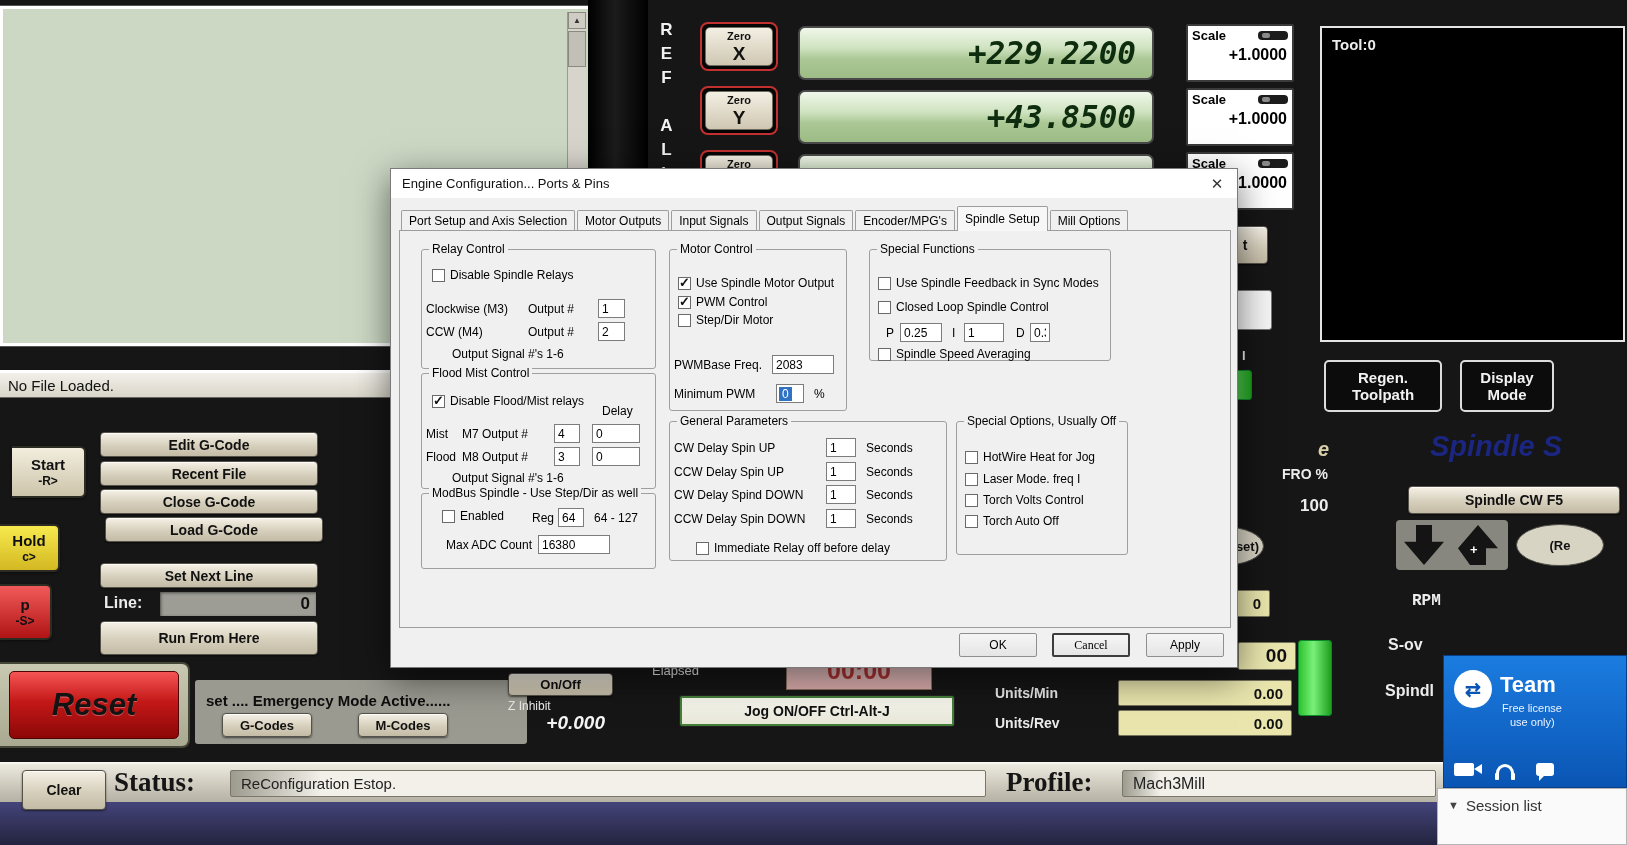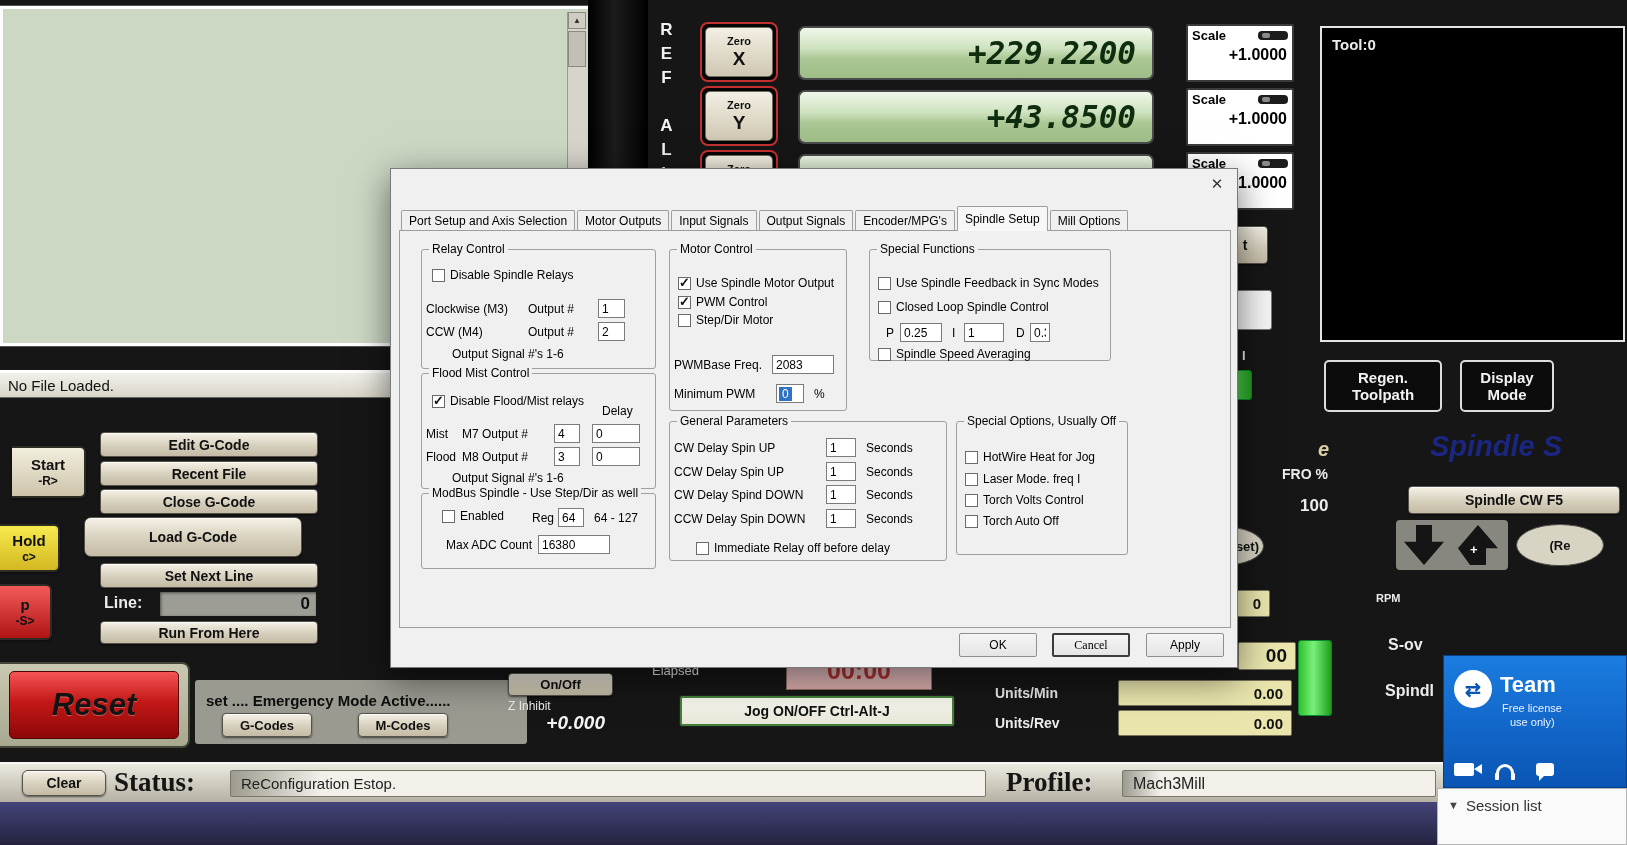--- a/index.html
+++ b/index.html
@@ -6,21 +6,21 @@
   body { background:#333; font-family:"Liberation Sans", sans-serif; }
   .screen { position:relative; width:1627px; height:845px; background:#161616; overflow:hidden; font-family:"Liberation Sans", sans-serif; }
   .abs { position:absolute; }
 
   
   .gcode-panel { position:absolute; left:0; top:6px; width:592px; height:340px; background:#ccd8c4; border:3px solid #fff; box-shadow:0 0 0 1px #555; }
   .sb-track { position:absolute; right:3px; top:3px; bottom:3px; width:19px; background:#d7d4cc; border-left:1px solid #999; }
   .sb-btn { position:absolute; left:0; width:18px; height:17px; background:#cfccc4; border:1px solid #8a8a82; font-size:8px; color:#333; display:flex; align-items:center; justify-content:center; }
   .sb-thumb { position:absolute; left:0; top:19px; width:18px; height:36px; background:#c2bfb6; border:1px solid #8a8a82; }
   .refall { position:absolute; left:648px; top:20px; width:28px; height:195px; writing-mode:vertical-rl; text-orientation:upright; letter-spacing:5px; font-weight:bold; font-size:17px; color:#f2f2f2; }
-  .zframe { position:absolute; left:700px; width:78px; height:60px; background:#050505; border:2px solid #c23030; border-radius:8px; padding:3px; }
+  .zframe { position:absolute; left:700px; width:78px; height:49px; background:#050505; border:2px solid #c23030; border-radius:8px; padding:3px; }
   .zinner { width:100%; height:100%; background:linear-gradient(#f3efe3,#cfc7b2); border:1px solid #6f6c60; border-radius:5px; display:flex; flex-direction:column; align-items:center; justify-content:center; line-height:1; color:#111; }
   .zsmall { font-size:11px; font-weight:bold; }
   .zbig { font-size:19px; font-weight:bold; margin-top:2px; }
   .dro { position:absolute; left:798px; width:356px; height:54px; display:flex; align-items:center; justify-content:flex-end; padding-right:16px; background:linear-gradient(180deg,#f0f7ea,#cfe3c0 40%,#abc795 62%,#9dbd86); border:2px solid #4a4a4a; border-radius:7px; font-family:"DejaVu Sans Mono", monospace; font-style:italic; font-weight:bold; font-size:31px; color:#0e2d0e; }
   .scalebox { position:absolute; left:1186px; width:108px; height:58px; background:#fff; border:2px solid #3a3a3a; border-radius:2px; }
   .shead { display:flex; align-items:center; justify-content:space-between; padding:2px 4px 0 4px; font-size:13px; font-weight:bold; color:#000; }
   .slider { width:30px; height:9px; background:#1c1c1c; border-radius:4px; position:relative; }
   .slider::after { content:""; position:absolute; left:4px; top:2px; width:8px; height:5px; background:#8a8a8a; border-radius:2px; }
   .sval { text-align:right; font-weight:bold; font-size:16px; padding:3px 5px 0 0; color:#000; }
   .toolwin { position:absolute; left:1320px; top:26px; width:305px; height:316px; background:#000; border:2px solid #e4e4e4; }
@@ -174,31 +174,31 @@
 
   <div class="mbtn" style="left:100px;top:432px;width:218px;height:25px;">
       <span>Edit G-Code</span>
     </div>
   <div class="mbtn" style="left:100px;top:461px;width:218px;height:25px;">
       <span>Recent File</span>
     </div>
   <div class="mbtn" style="left:100px;top:489px;width:218px;height:25px;">
       <span>Close G-Code</span>
     </div>
-  <div class="mbtn" style="left:84px;top:517px;width:218px;height:40px;border-radius:7px;">
+  <div class="mbtn" style="left:105px;top:517px;width:218px;height:25px;">
       <span>Load G-Code</span>
     </div>
   <div class="mbtn" style="left:100px;top:563px;width:218px;height:25px;">
       <span>Set Next Line</span>
     </div>
   <span class="wlbl" style="left:104px;top:594px;font-size:16px;">Line:</span>
   <div class="linefield">
       <span>0</span>
     </div>
-  <div class="mbtn" style="left:100px;top:621px;width:218px;height:23px;">
+  <div class="mbtn" style="left:100px;top:621px;width:218px;height:34px;">
       <span>Run From Here</span>
     </div>
 
   <div class="cutbtn cut-start" style="top:446px;width:74px;height:52px;">
     <span style="font-size:15px;">Start</span>
     <span style="font-size:12px;">-R&gt;</span>
   </div>
   <div class="cutbtn cut-hold" style="top:524px;width:60px;height:48px;">
     <span style="font-size:15px;">Hold</span>
     <span style="font-size:12px;">c&gt;</span>
@@ -267,40 +267,43 @@
       <span>Spindle CW F5</span>
     </div>
   <div class="arrowbox">
     <div class="arr arr-down"></div>
     <div class="arr arr-up"></div>
     <span class="abs" style="left:74px;top:22px;color:#fff;font-weight:bold;font-size:13px;z-index:2;">+</span>
   </div>
   <div class="oval" style="left:1516px;top:524px;width:88px;height:42px;">
       <span>(Re</span>
     </div>
-  <span class="wlbl" style="left:1376px;top:592px;font-size:11px;">RPM</span>
+  <span class="wlbl" style="left:1412px;top:592px;font-size:16px;font-family:Liberation Mono, monospace;">RPM</span>
   <span class="wlbl" style="left:1388px;top:636px;font-size:16px;">S-ov</span>
   <span class="wlbl" style="left:1385px;top:682px;font-size:16px;">Spindl</span>
 
   <div class="statusbar">
-    <div class="mbtn" style="left:22px;top:6px;width:84px;height:26px;border-radius:6px;">
+    <div class="mbtn" style="left:22px;top:6px;width:84px;height:40px;">
         <span>Clear</span>
       </div>
     <span class="bigserif" style="left:114px;top:3px;">Status:</span>
     <div class="statusfield" style="left:230px;top:6px;width:756px;height:27px;">
         <span>ReConfiguration Estop.</span>
       </div>
     <span class="bigserif" style="left:1006px;top:3px;">Profile:</span>
     <div class="statusfield" style="left:1122px;top:6px;width:314px;height:27px;font-size:16px;">
         <span>Mach3Mill</span>
       </div>
   </div>
   <div class="bottomstrip"></div>
 
   <div class="dialog">
+    <div class="dlg-titlebar">
+      <span>Engine Configuration... Ports &amp; Pins</span>
+    </div>
     <div class="dlg-close">✕</div>
 
     <div class="tabs">
       <span class="tab">Port Setup and Axis Selection</span>
       <span class="tab">Motor Outputs</span>
       <span class="tab">Input Signals</span>
       <span class="tab">Output Signals</span>
       <span class="tab">Encoder/MPG's</span>
       <span class="tab active">Spindle Setup</span>
       <span class="tab">Mill Options</span>

